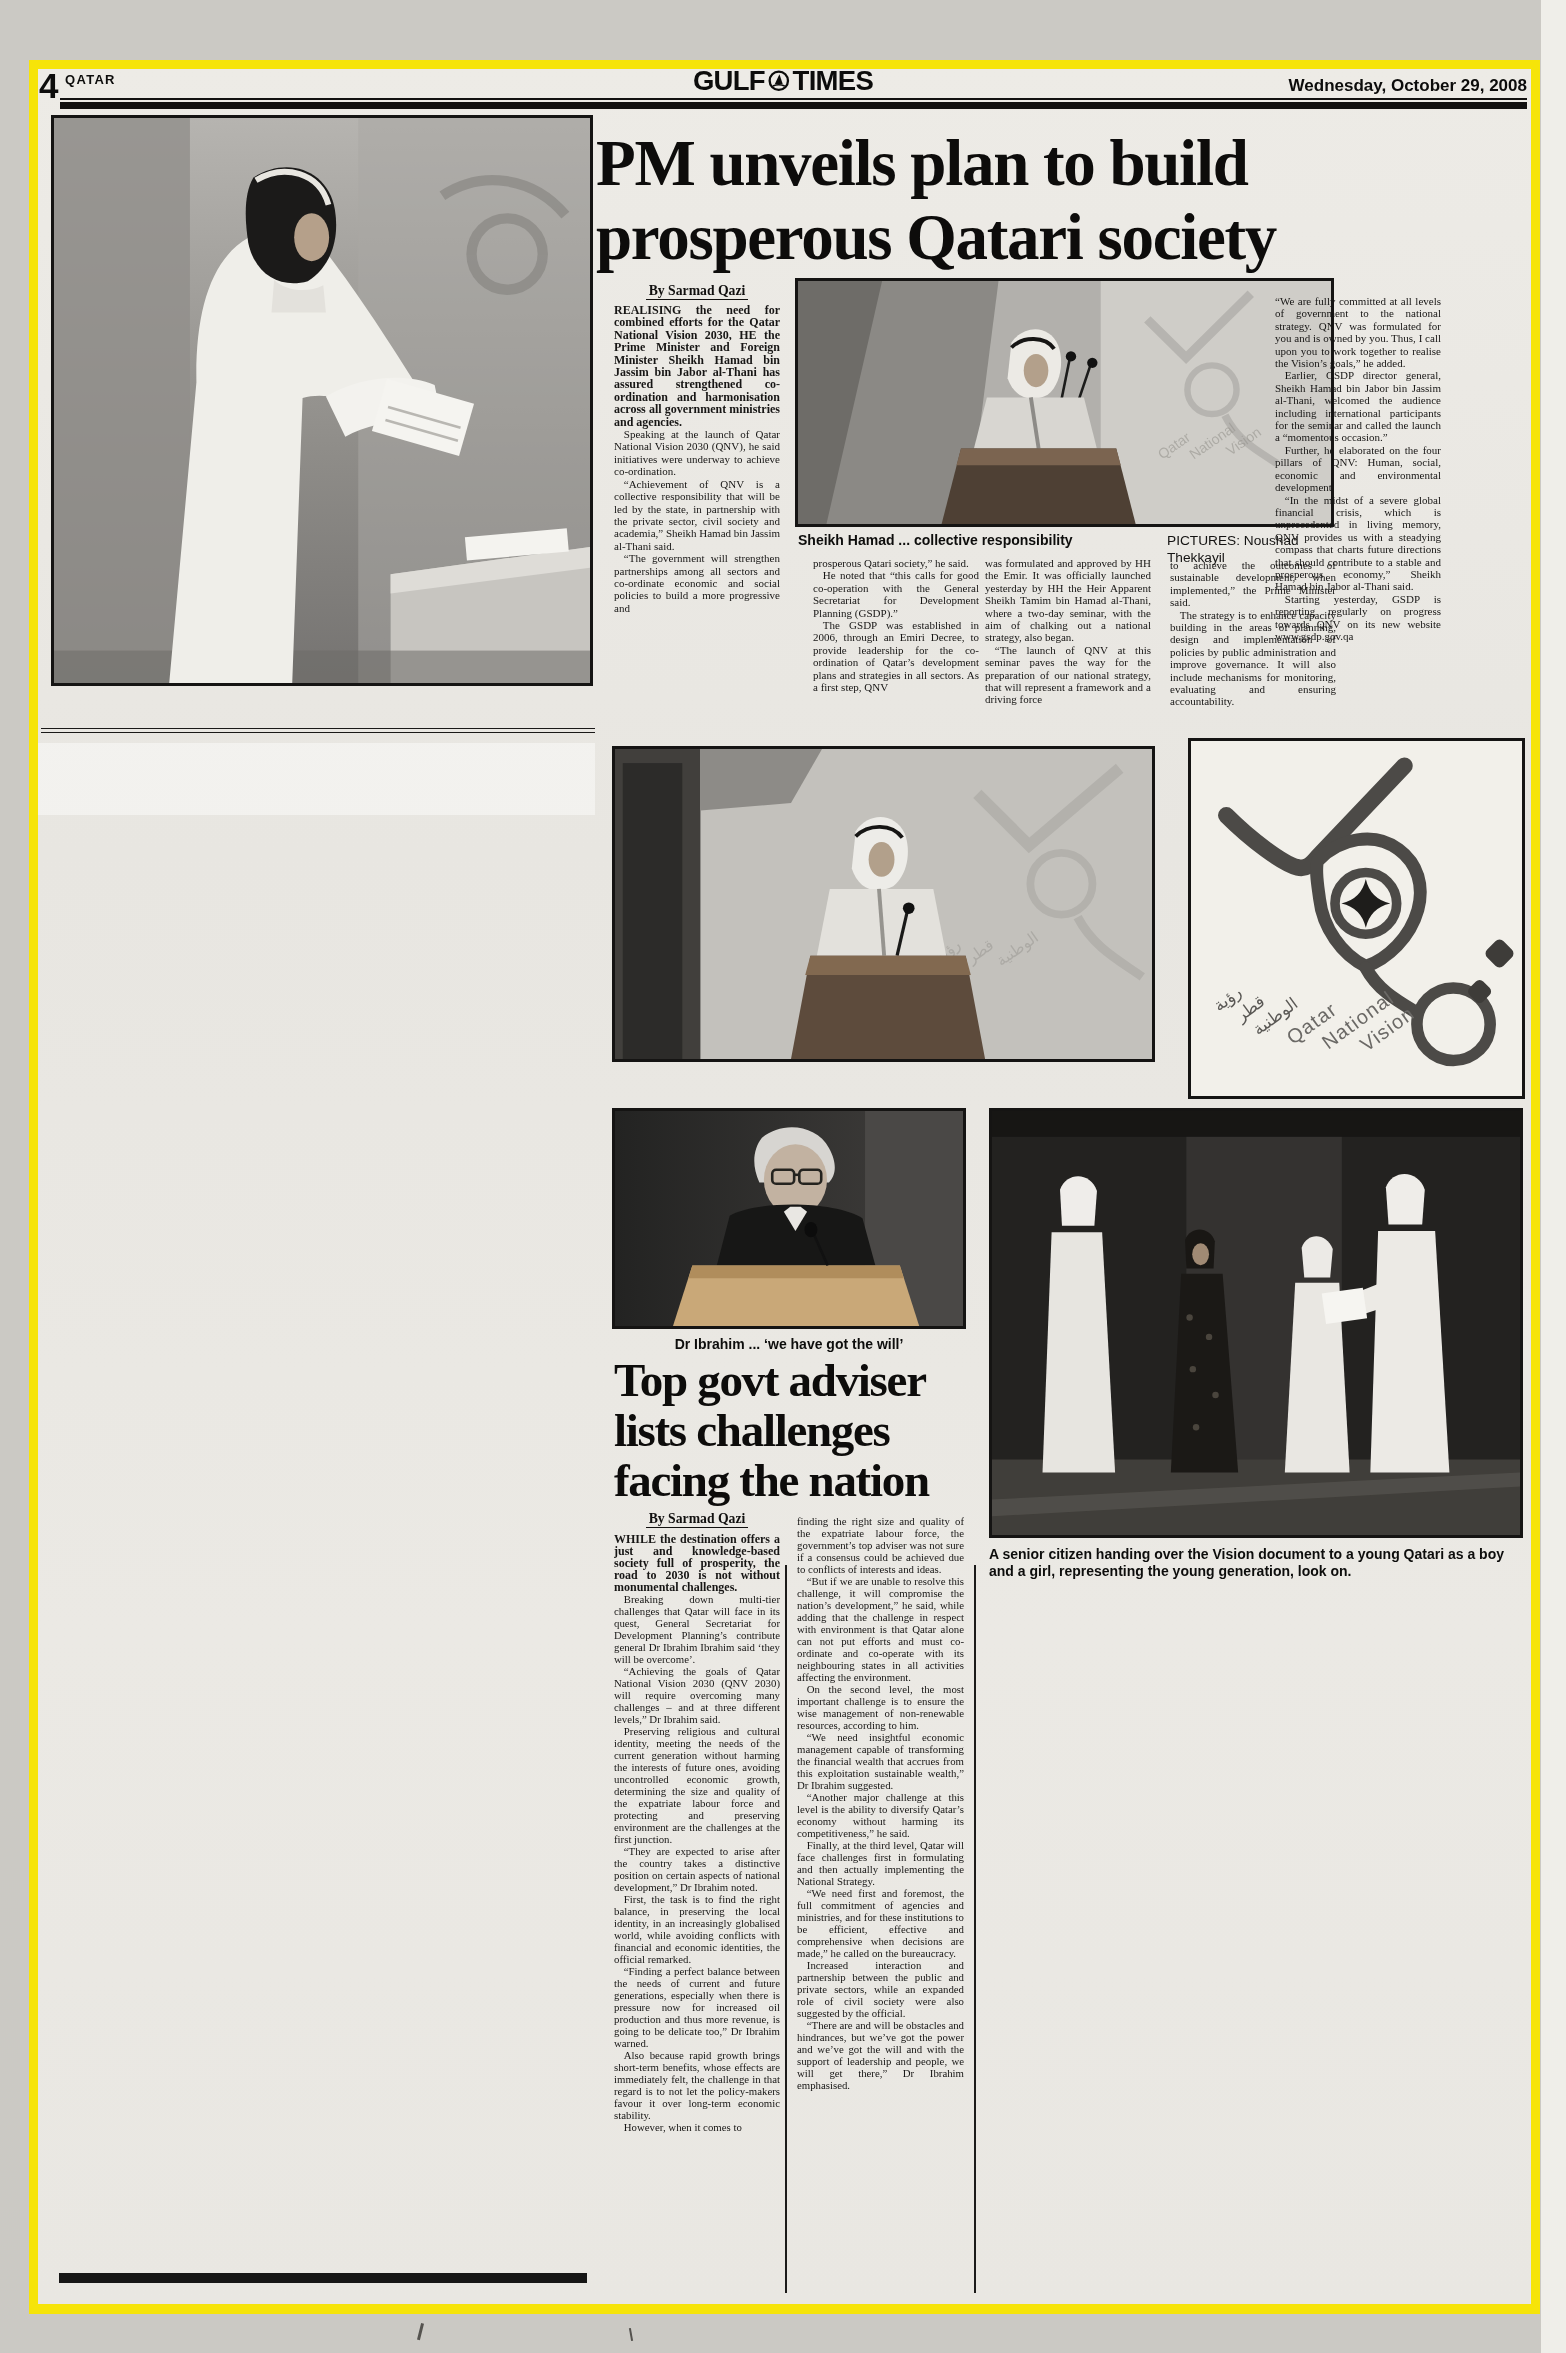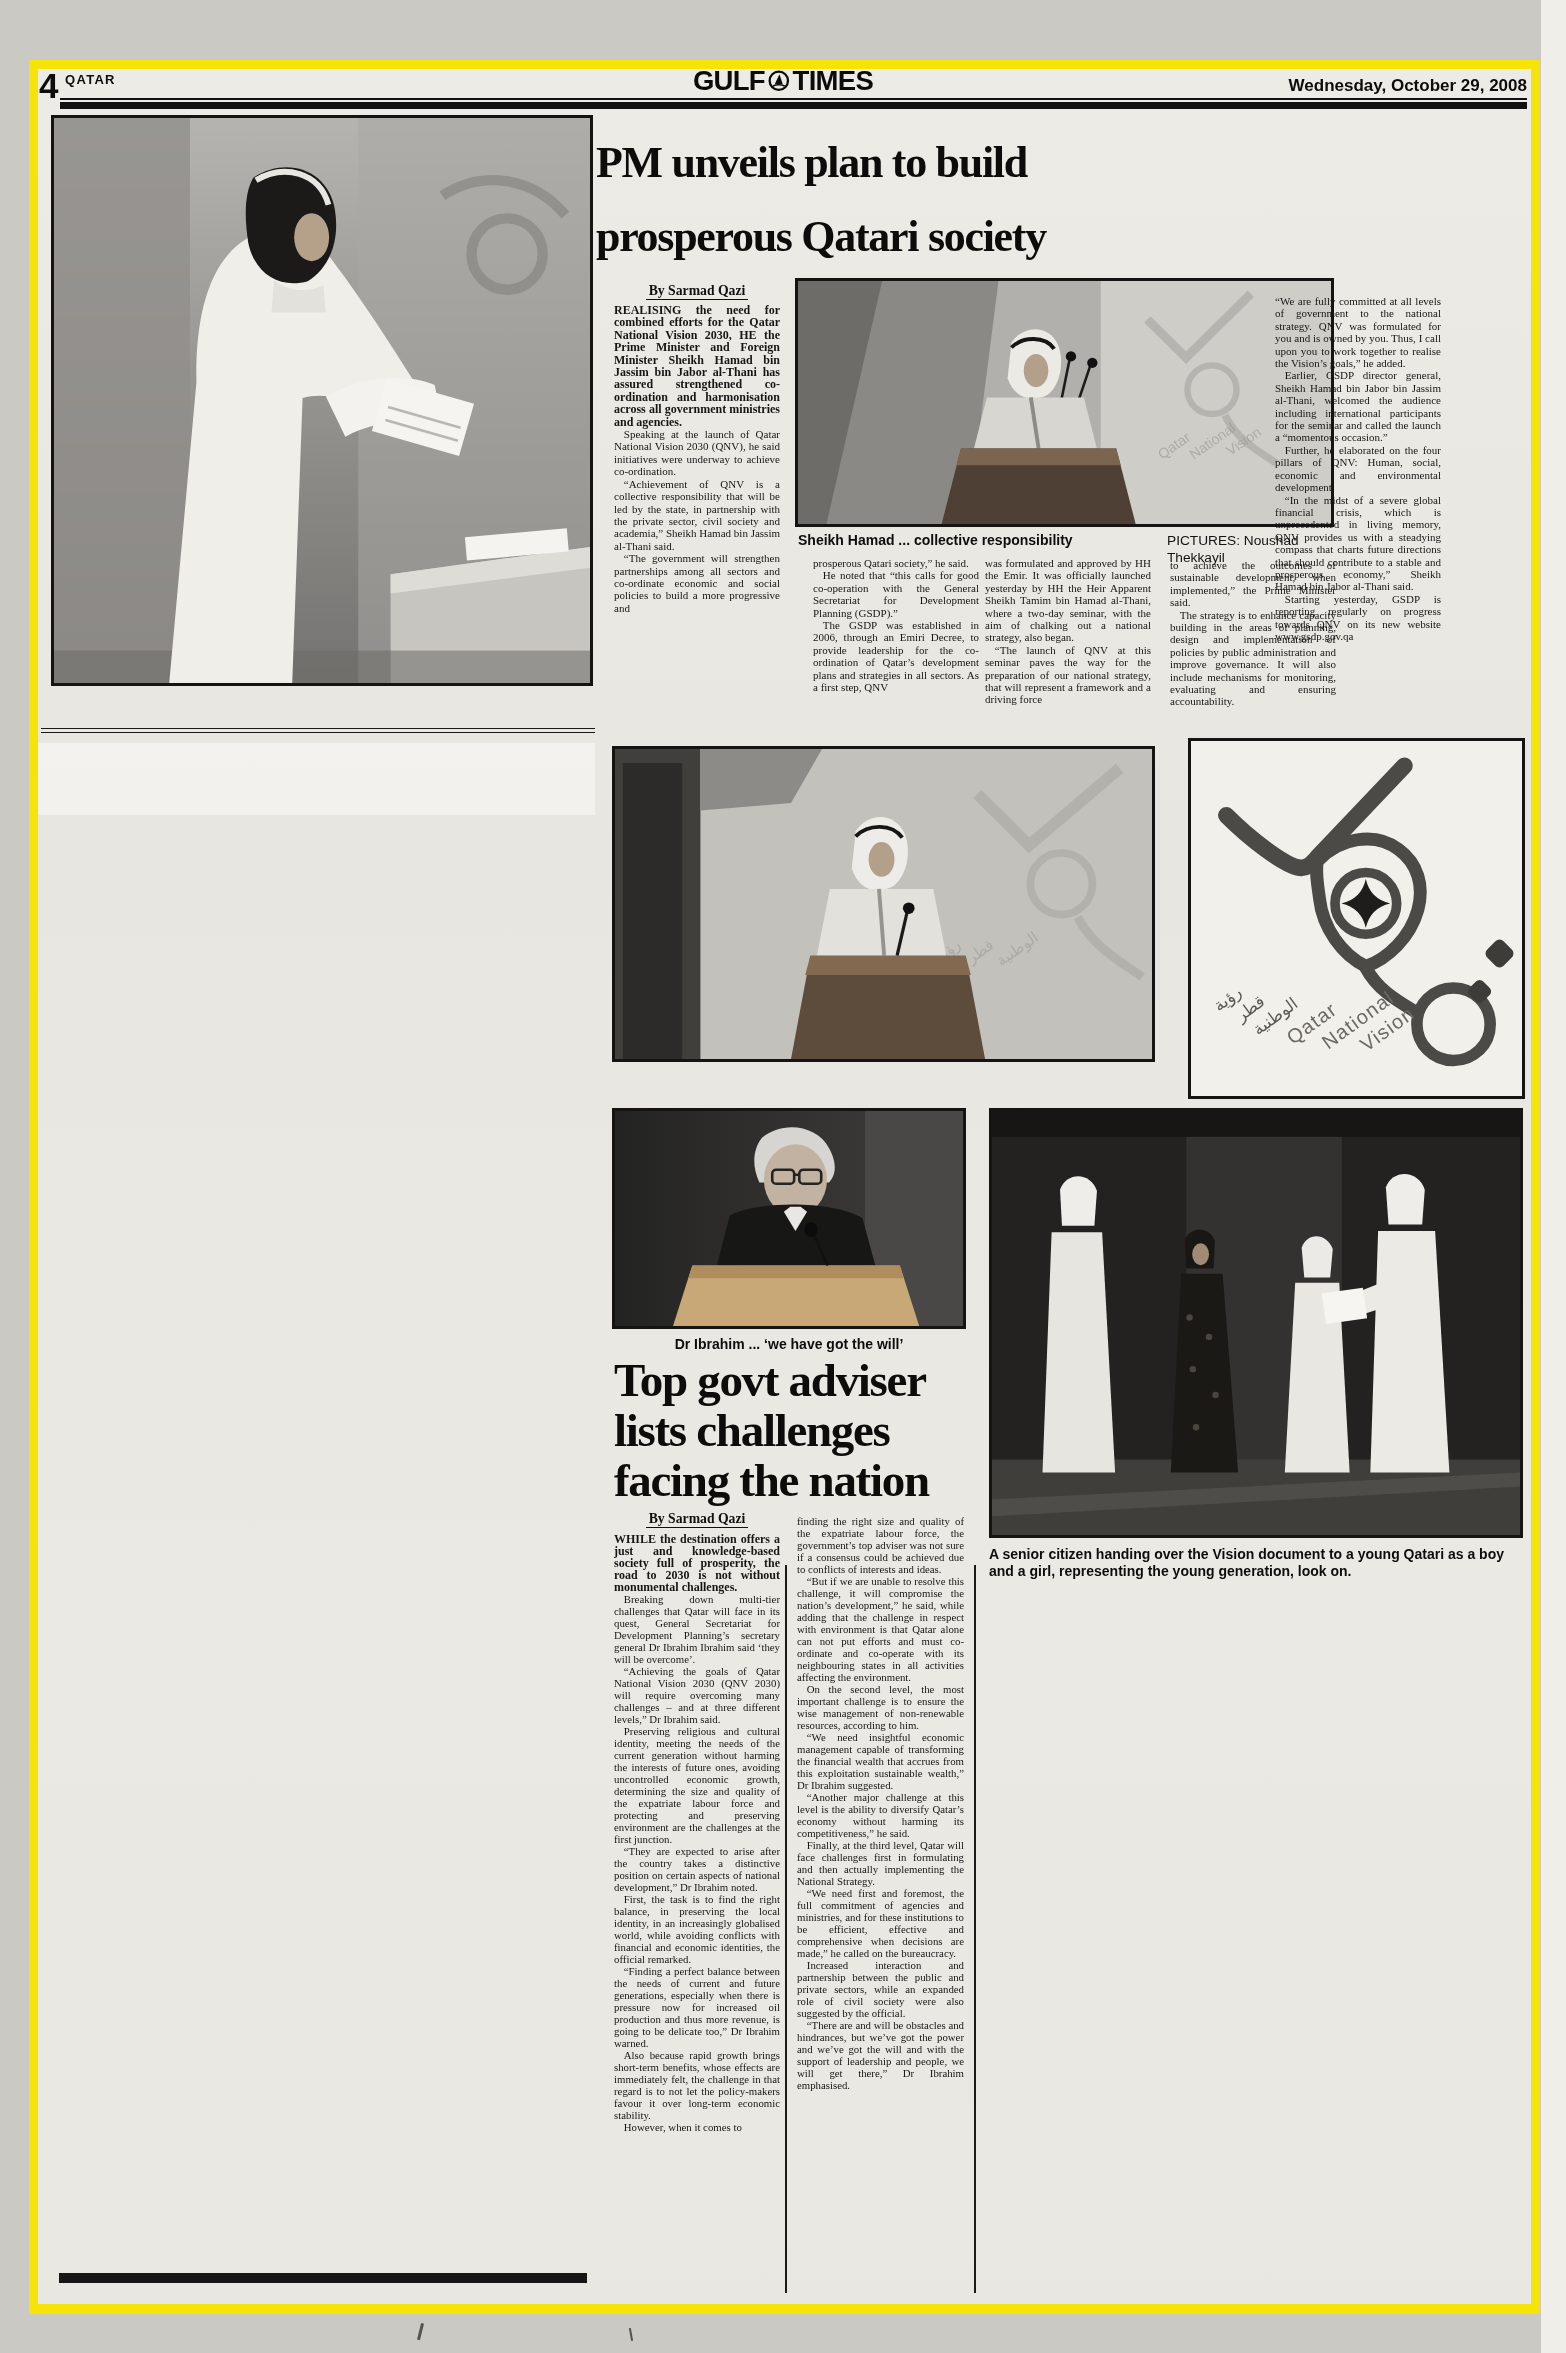--- a/index.html
+++ b/index.html
@@ -12,21 +12,21 @@
   #right-strip{left:1541px;top:0;width:25px;height:2354px;background:#efeee9;}
   
   #page-num{left:39px;top:68px;font:bold 35px/1 "Liberation Sans",sans-serif;color:#0d0d0c;}
   #section-label{left:65px;top:73px;font:bold 13px/1 "Liberation Sans",sans-serif;letter-spacing:1.3px;color:#0d0d0c;}
   #masthead{left:0;top:67px;width:1566px;display:flex;justify-content:center;align-items:center;gap:2px;
             font:bold 27.5px/1 "Liberation Sans",sans-serif;letter-spacing:-0.7px;color:#0c0c0b;}
   #date{left:1179px;top:77px;width:348px;text-align:right;font:bold 17px/1 "Liberation Sans",sans-serif;color:#0c0c0b;}
   .rule{background:#121110;}
   
   .headline{font-family:"Liberation Serif",serif;font-weight:bold;color:#0d0c0b;white-space:pre-line;}
-  #headline1{left:596px;top:126px;width:943px;font-size:44px;line-height:74px;letter-spacing:-1.3px;}
+  #headline1{left:596px;top:126px;width:943px;font-size:65px;line-height:74px;letter-spacing:-1.3px;}
   #headline2{left:614px;top:1355px;width:367px;font-size:47px;line-height:50px;letter-spacing:-1.3px;}
   .byline{text-align:center;font:bold 13.7px/17px "Liberation Serif",serif;color:#11100f;}
   .byline span{border-bottom:1.3px solid #11100f;padding:0 2.6px 0.7px 2.6px;}
   
   .bodycol{font:11px/12.4px "Liberation Serif",serif;text-align:justify;color:#171615;overflow:hidden;}
   .bodycol p{margin:0;text-indent:9.8px;}
   .bodycol p:first-child{text-indent:0;}
   .lead-first p:first-child{font-weight:bold;font-size:12px;}
   .a2col{font-size:10.8px;line-height:12px;}
   
@@ -277,21 +277,21 @@
     </svg>
   </div>
   <div class="abs headline" id="headline2">Top govt adviser
 lists challenges
 facing the nation</div>
 
   <div class="abs caption" style="left:989px;top:1546px;width:534px;text-align:left;">A senior citizen handing over the Vision document to a young Qatari as a boy and a girl, representing the young generation, look on.</div>
   <div class="abs byline" style="left:614px;top:1510px;width:166px;"><span>By Sarmad Qazi</span></div>
   <div class="abs bodycol a2col lead-first" style="left:614px;top:1533px;width:166px;height:762px;">
       <p>WHILE the destination offers a just and knowledge-based society full of prosperity, the road to 2030 is not without monumental challenges.</p>
-      <p>Breaking down multi-tier challenges that Qatar will face in its quest, General Secretariat for Development Planning’s secretary general Dr Ibrahim Ibrahim said ‘they will be overcome’.</p>
+      <p>Breaking down multi-tier challenges that Qatar will face in its quest, General Secretariat for Development Planning’s contribute general Dr Ibrahim Ibrahim said ‘they will be overcome’.</p>
       <p>“Achieving the goals of Qatar National Vision 2030 (QNV 2030) will require overcoming many challenges – and at three different levels,” Dr Ibrahim said.</p>
       <p>Preserving religious and cultural identity, meeting the needs of the current generation without harming the interests of future ones, avoiding uncontrolled economic growth, determining the size and quality of the expatriate labour force and protecting and preserving environment are the challenges at the first junction.</p>
       <p>“They are expected to arise after the country takes a distinctive position on certain aspects of national development,” Dr Ibrahim noted.</p>
       <p>First, the task is to find the right balance, in preserving the local identity, in an increasingly globalised world, while avoiding conflicts with financial and economic identities, the official remarked.</p>
       <p>“Finding a perfect balance between the needs of current and future generations, especially when there is pressure now for increased oil production and thus more revenue, is going to be delicate too,” Dr Ibrahim warned.</p>
       <p>Also because rapid growth brings short-term benefits, whose effects are immediately felt, the challenge in that regard is to not let the policy-makers favour it over long-term economic stability.</p>
       <p>However, when it comes to</p>
     </div>
   <div class="abs bodycol a2col" style="left:797px;top:1515px;width:167px;height:780px;">
       <p>finding the right size and quality of the expatriate labour force, the government’s top adviser was not sure if a consensus could be achieved due to conflicts of interests and ideas.</p>

